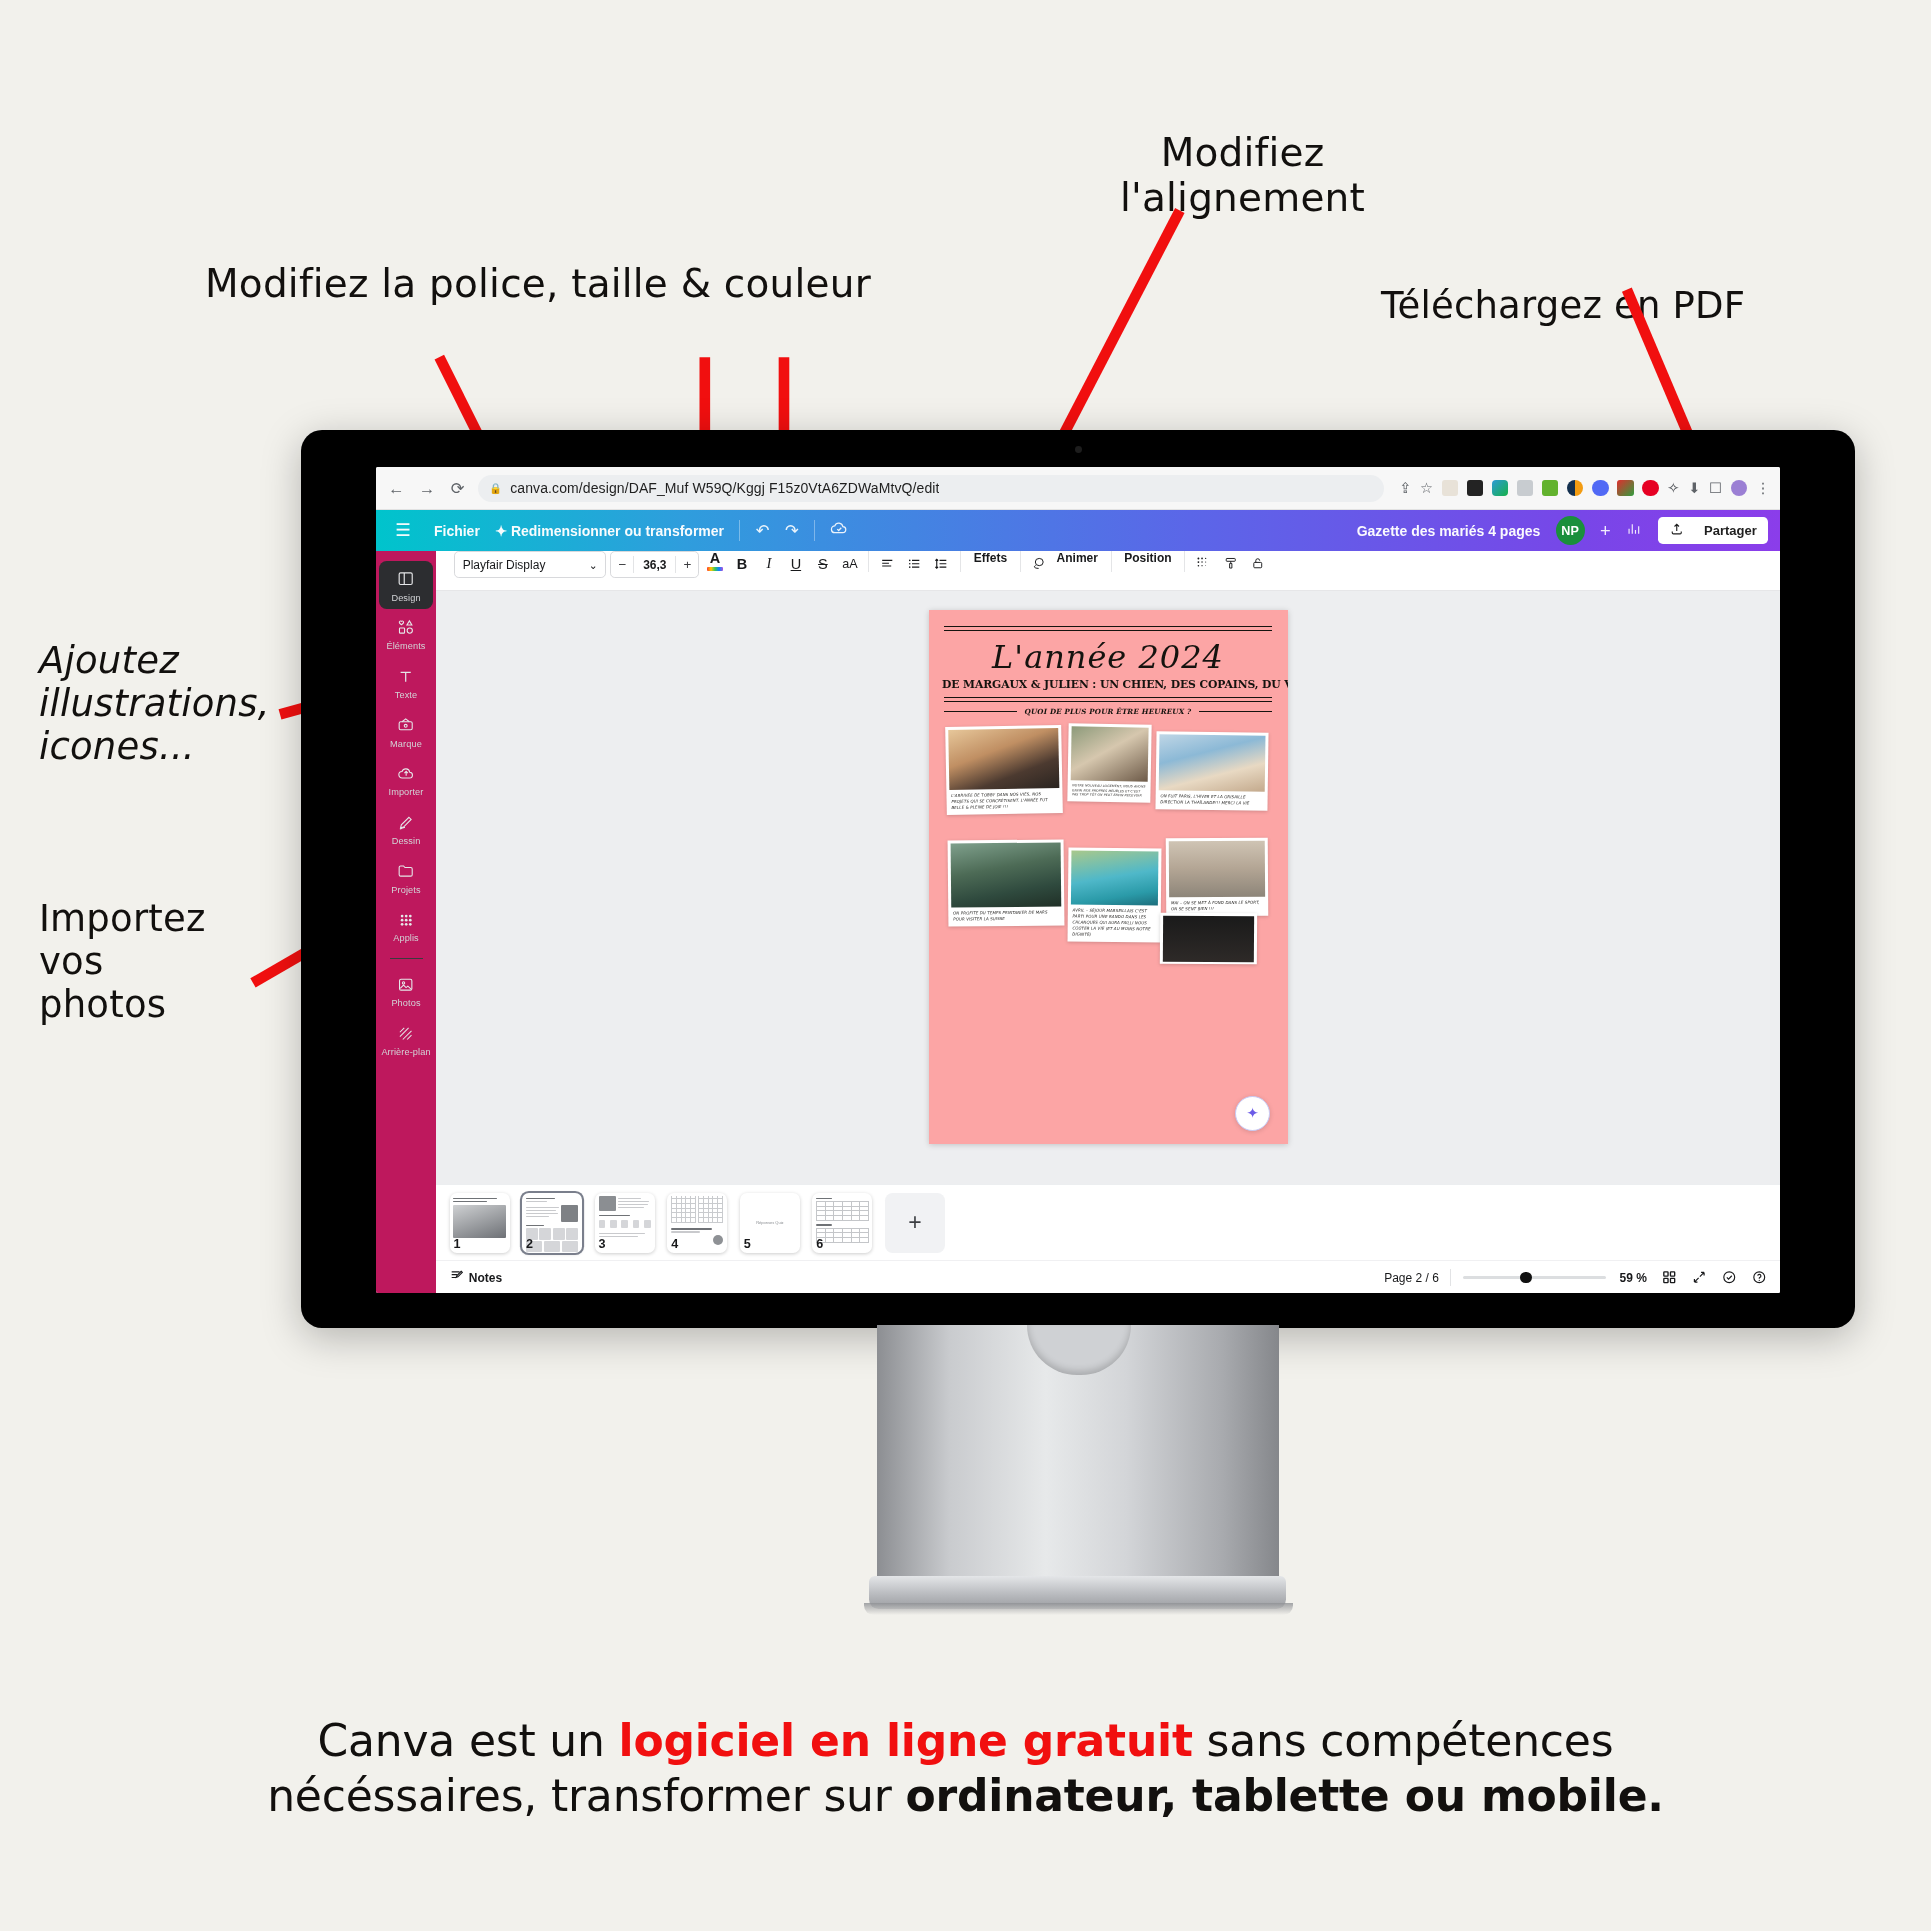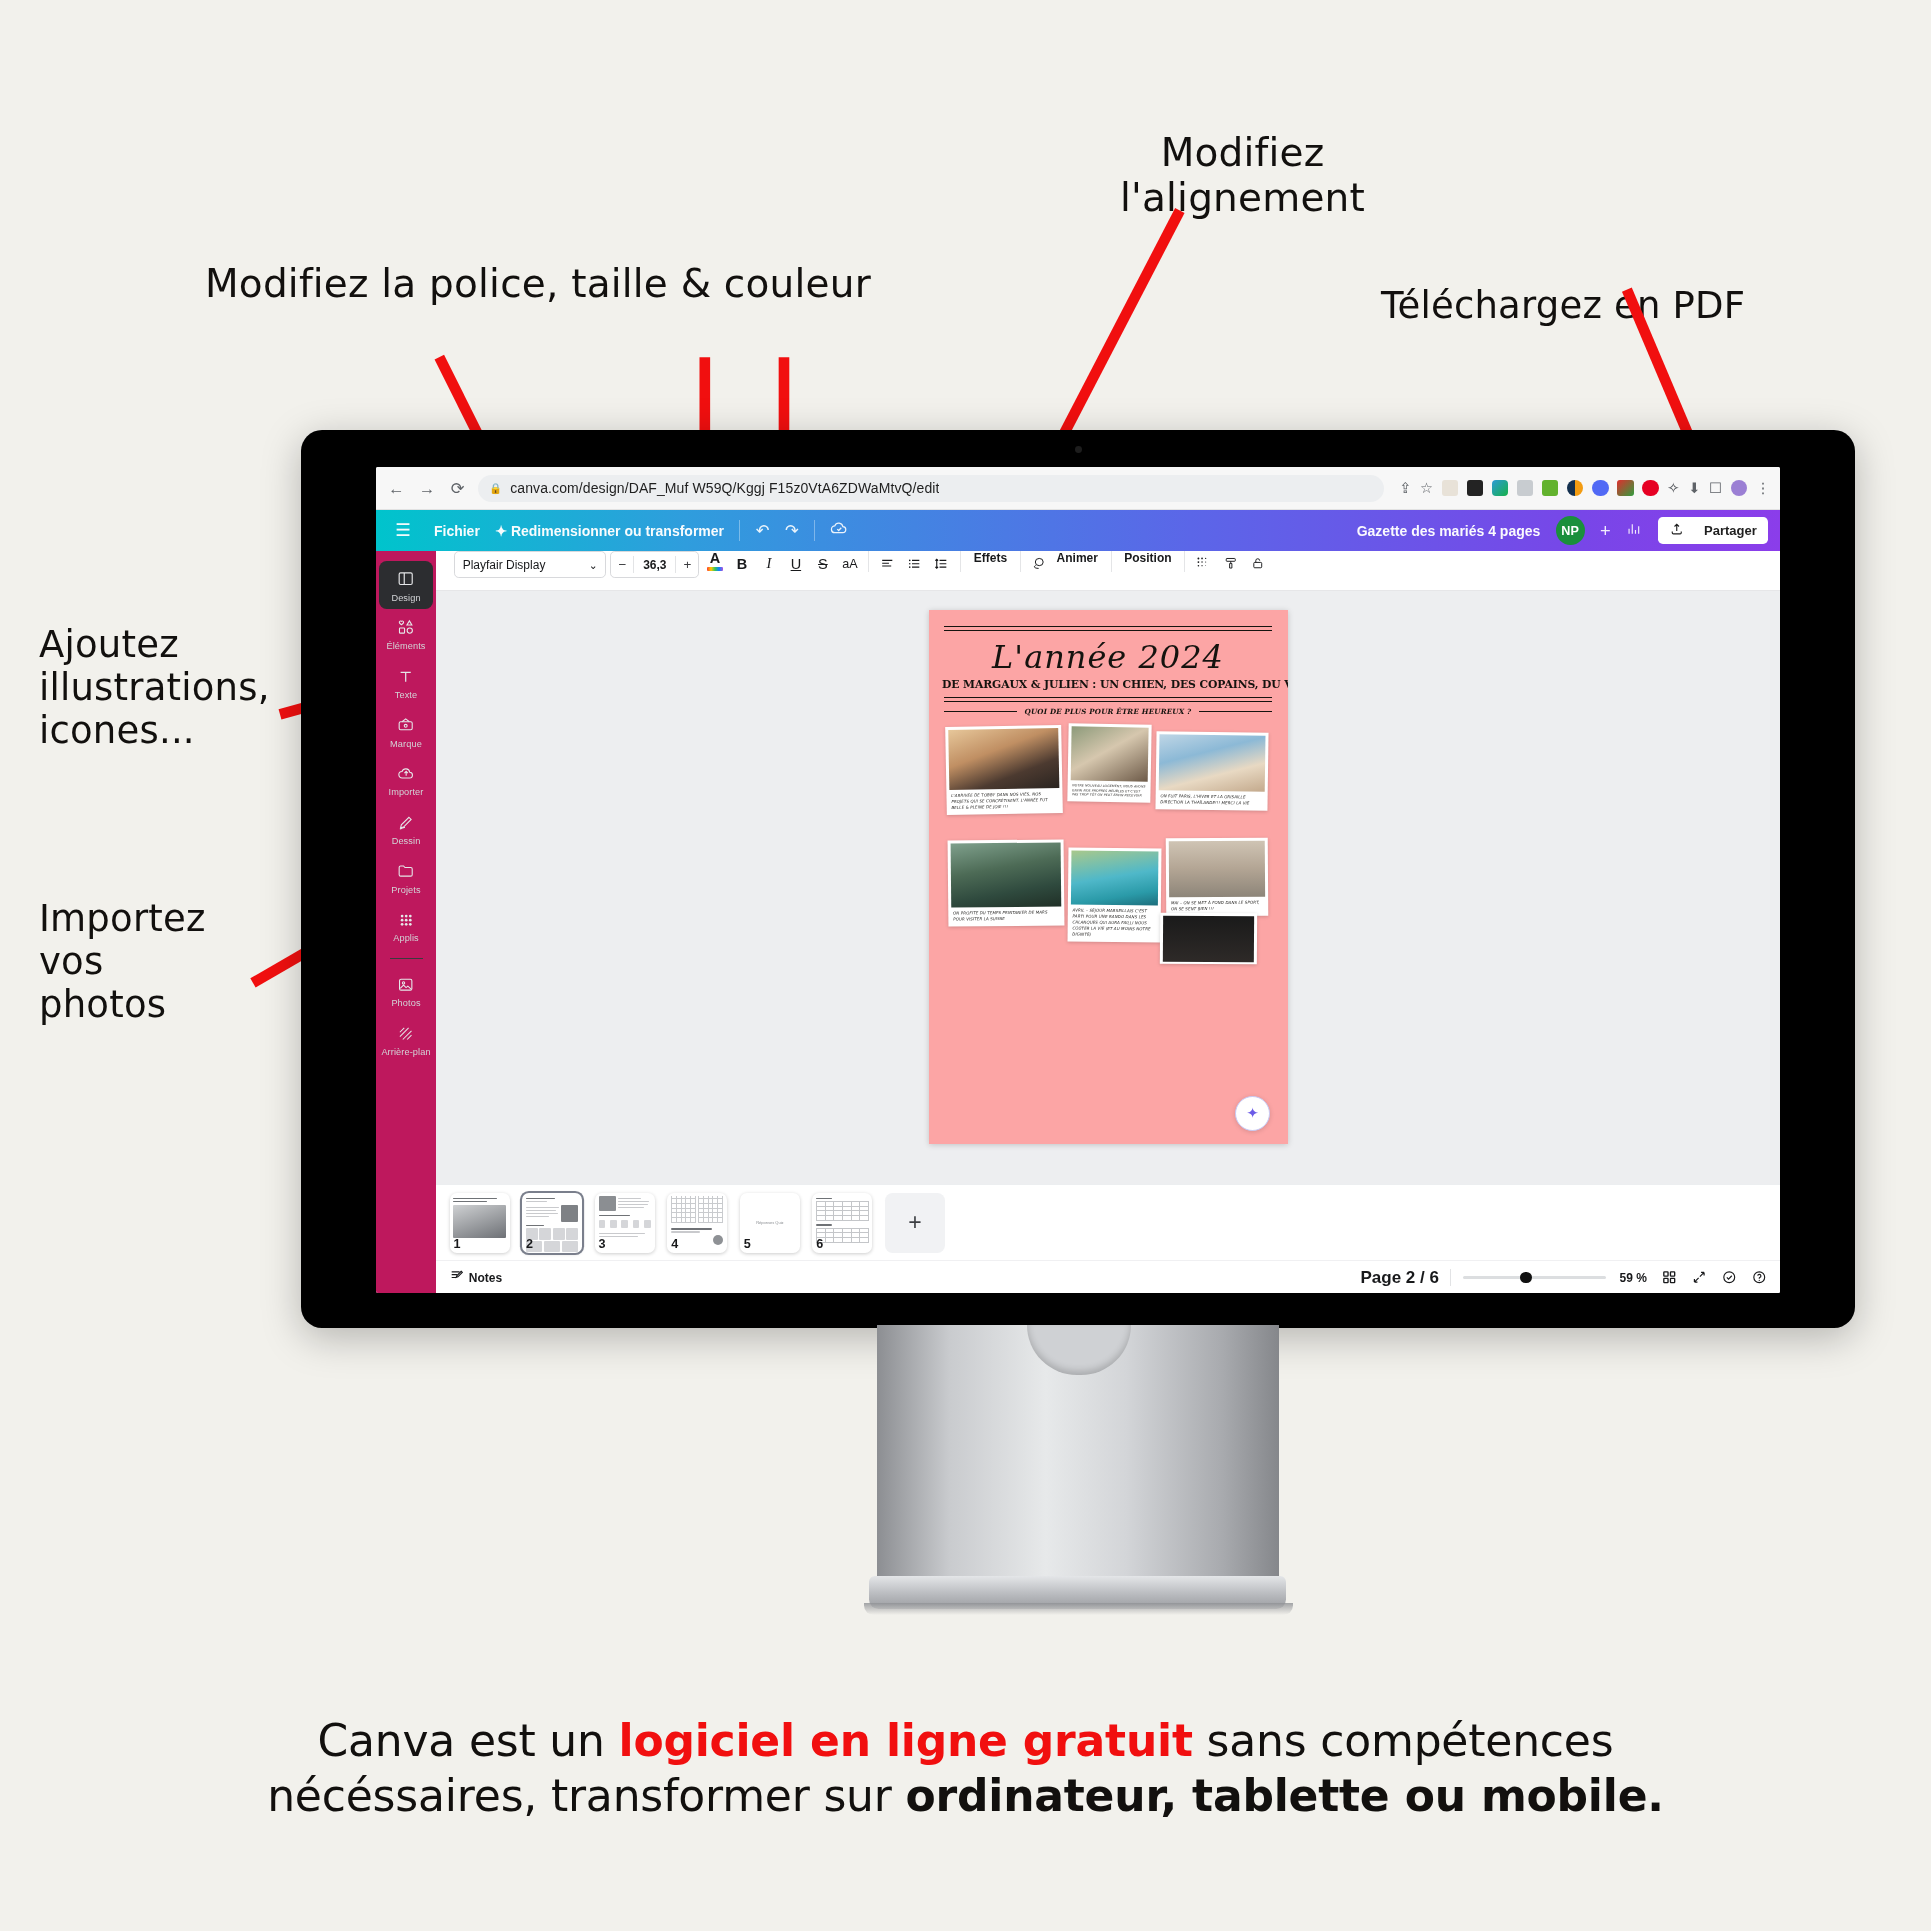--- a/index.html
+++ b/index.html
@@ -18,21 +18,21 @@
     color:#12100e;
     font-family:"DejaVu Sans", sans-serif;
     font-weight:400;
     letter-spacing:0.2px;
     line-height:1.16;
     white-space:pre-line;
   }
   #callout-font{left:205px;top:261px;font-size:39px;}
   #callout-align{left:1120px;top:130px;font-size:39px;text-align:center;}
   #callout-pdf{left:1381px;top:285px;font-size:37px;}
-  #callout-elements{left:39px;top:624px;font-size:37px;}
+  #callout-elements{left:39px;top:640px;font-size:37px;font-style:italic;}
   #callout-upload{left:39px;top:898px;font-size:37px;}
 
   
   .arrow{position:absolute;transform-origin:0 0;}
 
   
   .monitor{
     position:absolute;left:301px;top:430px;width:1554px;height:898px;
     background:#000;border-radius:21px;
     box-shadow:0 9.7px 39px rgba(0,0,0,.25);
@@ -183,21 +183,21 @@
     width:60px;height:60px;border-radius:7.7px;background:#f1f2f4;display:flex;align-items:center;justify-content:center;
     font-size:23px;color:#3d3f43;font-weight:300;flex:0 0 auto;
   }
 
   
   .statusbar{
     height:33px;background:#fff;display:flex;align-items:center;padding:0 13.5px;flex:0 0 33px;border-top:1px solid #f0f0f2;
   }
   .notes{display:flex;align-items:center;gap:5.8px;font-size:12px;font-weight:700;color:#18191b;}
   .sb-spacer{flex:1;}
-  .pagecount{font-size:17px;font-weight:700;color:#18191b;}
+  .pagecount{font-size:12px;font-weight:400;color:#18191b;}
   .vdiv{width:1px;height:17.4px;background:#e2e3e5;margin:0 11.6px;}
   .zoomslider{width:143px;height:2.9px;background:#dcdee0;border-radius:1.9px;position:relative;}
   .zoomknob{position:absolute;left:40%;top:-4.3px;width:11.6px;height:11.6px;border-radius:50%;background:#111;}
   .zoomval{font-size:12px;font-weight:700;color:#18191b;margin-left:13.5px;}
   .sb-ico{margin-left:15.4px;color:#18191b;display:flex;align-items:center;}
 
   
   .footer{
     position:absolute;left:0;right:0;top:1714px;text-align:center;
     font-family:"DejaVu Sans", sans-serif;font-size:44px;line-height:1.24;color:#12100e;letter-spacing:-0.2px;

